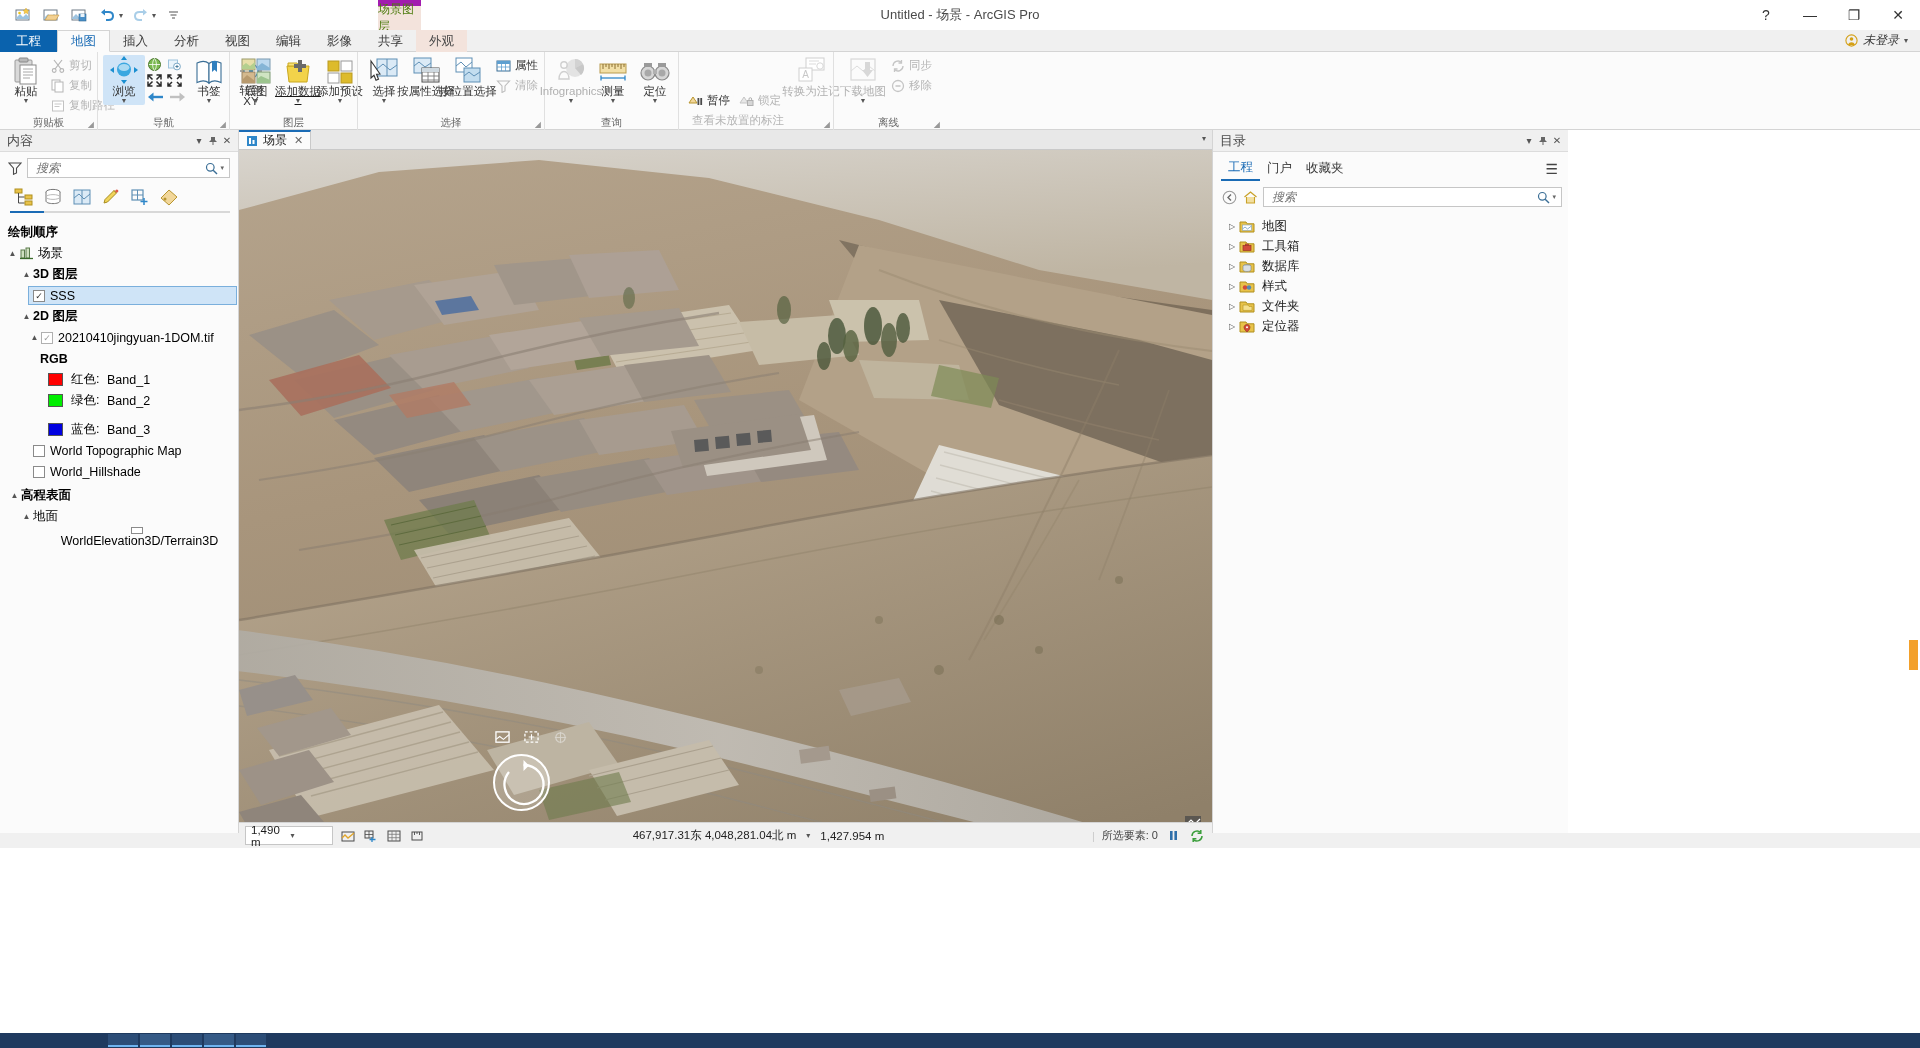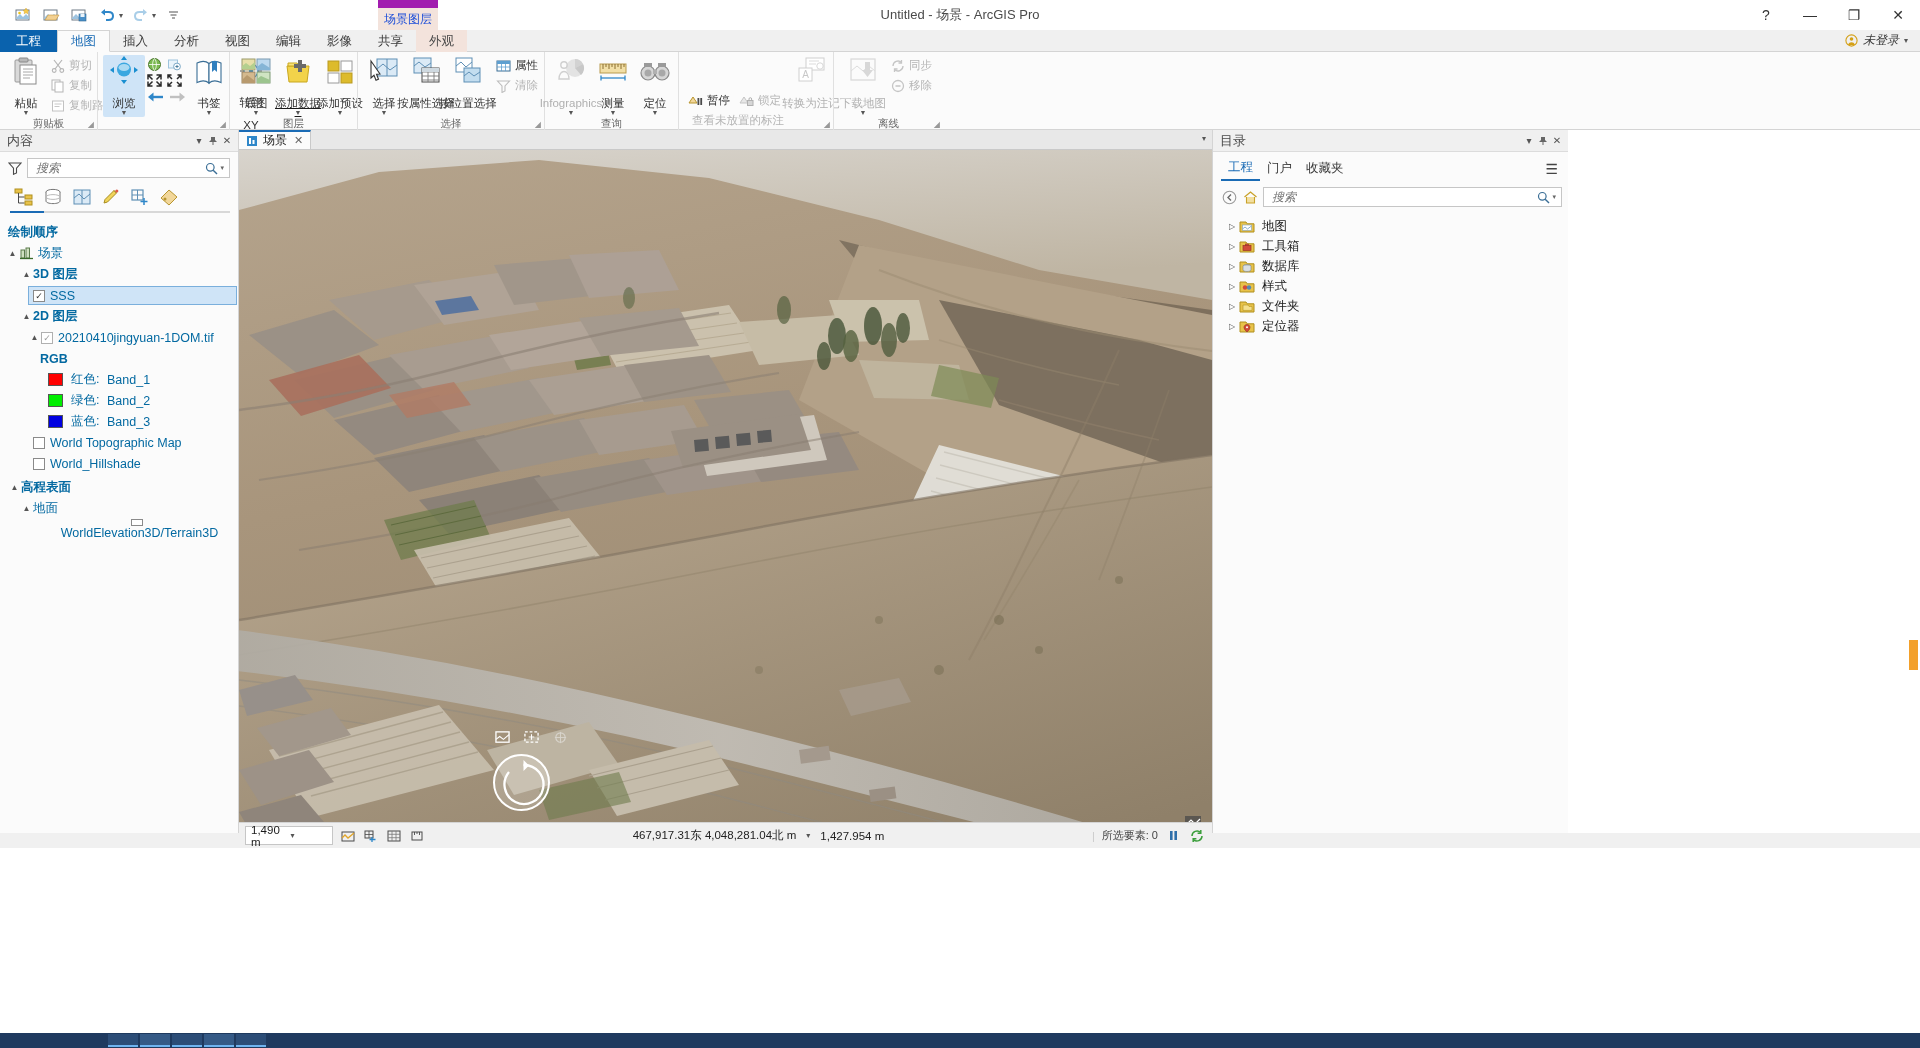--- a/index.html
+++ b/index.html
@@ -32,24 +32,24 @@
     font-size:13px; color:#4a4a4a; pointer-events:none;
   }
   .win-ctrl { position:absolute; right:0; top:0; height:30px; display:flex; align-items:center; }
   .win-btn {
     width:44px; height:30px; display:flex; align-items:center; justify-content:center;
     font-size:14px; color:#333; cursor:pointer;
   }
 
   
   .ctx-tab-head {
-    position:absolute; left:378px; top:0; width:60px; height:30px;
-    background:#f3e3dc; border-top:8px solid #a21caf;
+    position:absolute; left:378px; top:0; width:43px; height:30px;
+    background:#f3e3dc; border-top:6px solid #a21caf;
     display:flex; align-items:center; justify-content:center;
-    font-size:12px; color:#1d4ed8;
+    font-size:12px; color:#4d7c0f;
   }
 
   
   .tabstrip {
     position:absolute; left:0; top:30px; width:1920px; height:22px;
     background:#f0f0f0; display:flex; align-items:stretch;
     border-bottom:1px solid #d4d4d4;
   }
   .tab {
     padding:0 13px; display:flex; align-items:center; font-size:12.5px;
@@ -74,21 +74,21 @@
   }
   .rgroup-dlg { position:absolute; right:3px; bottom:1px; font-size:8px; color:#999; }
 
   .bigbtn {
     width:auto; min-width:42px; padding:0 5px;
     display:flex; flex-direction:column; align-items:center; justify-content:flex-start;
     cursor:pointer; border-radius:2px;
   }
   .bigbtn.sel { background:#cfe4f7; }
   .bigbtn .ic { height:30px; display:flex; align-items:flex-end; justify-content:center; }
-  .bigbtn .lb { font-size:11.5px; color:#333; text-align:center; line-height:12px; margin-top:12px; white-space:nowrap; }
+  .bigbtn .lb { font-size:11.5px; color:#333; text-align:center; line-height:12px; margin-top:0; white-space:nowrap; }
   .bigbtn .lb.two { line-height:11px; }
   .bigbtn .dd { font-size:7px; color:#555; line-height:8px; }
   .bigbtn.dis .lb { color:#b0b0b0; }
 
   .smcol { display:flex; flex-direction:column; justify-content:flex-start; gap:1px; padding-top:1px; }
   .smbtn {
     display:flex; align-items:center; gap:4px; padding:1px 4px; height:19px;
     cursor:pointer; border-radius:2px; white-space:nowrap;
   }
   .smbtn .lb { font-size:11.5px; color:#333; }
@@ -126,21 +126,21 @@
 
   .toc-tree { flex:1; overflow:hidden; padding-top:9px; font-size:12.5px; }
   .trow { display:flex; align-items:center; height:21px; padding-left:4px; white-space:nowrap; }
   .trow.selected { background:#cfe4f7; border:1px solid #7aafdc; height:19px; margin:1px 1px 1px 28px; padding-left:4px; }
   .tw { width:13px; display:flex; align-items:center; justify-content:center; color:#555; font-size:8px; }
   .tcheck {
     width:12px; height:12px; border:1px solid #8a8a8a; background:#fff; margin-right:5px;
     display:flex; align-items:center; justify-content:center; font-size:9px; color:#333; cursor:pointer;
   }
   .tcheck.gray { border-color:#b0b0b0; color:#9a9a9a; }
-  .tlabel { color:#0369a1; }
+  .tlabel { color:#000000; }
   .tlabel.bold { font-weight:bold; }
   .swatch { width:15px; height:13px; border:1px solid #555; margin-right:8px; }
 
   
   .mapdock {
     position:absolute; left:239px; top:130px; width:973px; height:703px;
     background:#f0f0f0; display:flex; flex-direction:column;
   }
   .viewtabs {
     height:20px; background:#e8e8e8; display:flex; align-items:stretch;
@@ -765,21 +765,21 @@
       <div class="trow" style="padding-left:48px;">
         <span class="swatch" style="background:#ff0000;"></span>
         <span class="tlabel" style="width:36px;">红色:</span>
         <span class="tlabel">Band_1</span>
       </div>
       <div class="trow" style="padding-left:48px;">
         <span class="swatch" style="background:#00ee00;"></span>
         <span class="tlabel" style="width:36px;">绿色:</span>
         <span class="tlabel">Band_2</span>
       </div>
-      <div class="trow" style="padding-left:48px;">
+      <div class="trow" style="padding-left:48px;margin-top:8px;">
         <span class="swatch" style="background:#0000e0;"></span>
         <span class="tlabel" style="width:36px;">蓝色:</span>
         <span class="tlabel">Band_3</span>
       </div>
       <div class="trow" style="padding-left:33px;">
         <span class="tcheck"></span>
         <span class="tlabel">World Topographic Map</span>
       </div>
       <div class="trow" style="padding-left:33px;">
         <span class="tcheck"></span>

